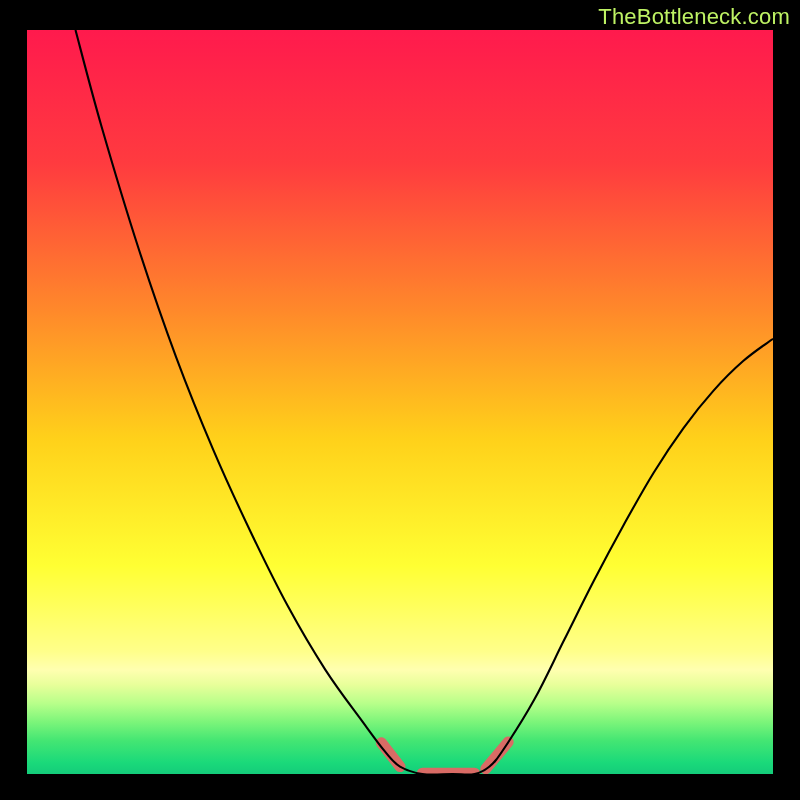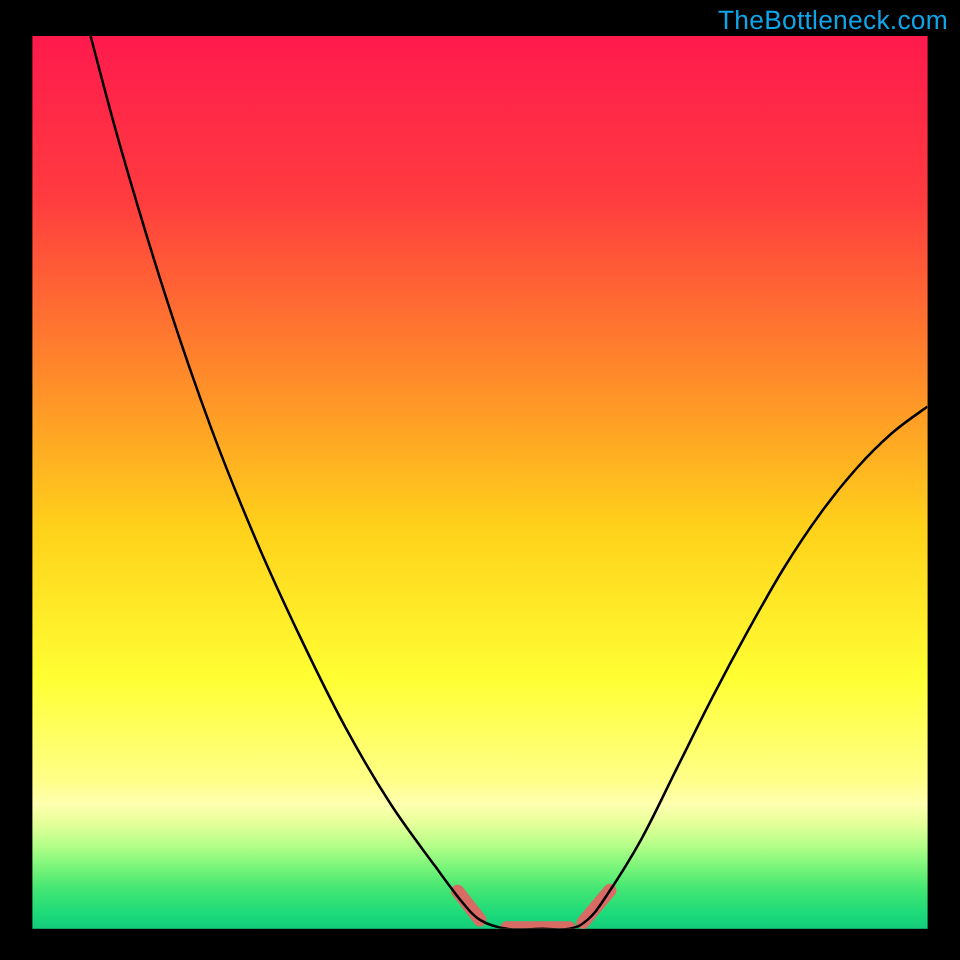--- a/index.html
+++ b/index.html
@@ -10,21 +10,21 @@
     position: relative;
     width: 800px;
     height: 800px;
     background: #000;
   }
 
   .watermark {
     position: absolute;
     top: 4px;
     right: 10px;
-    color: #0ea5e9;
+    color: #bef264;
     font-size: 22px;
     letter-spacing: 0.2px;
     font-weight: 400;
     z-index: 10;
     text-align: center;
   }
 
   svg.plot {
     position: absolute;
     left: 0;

